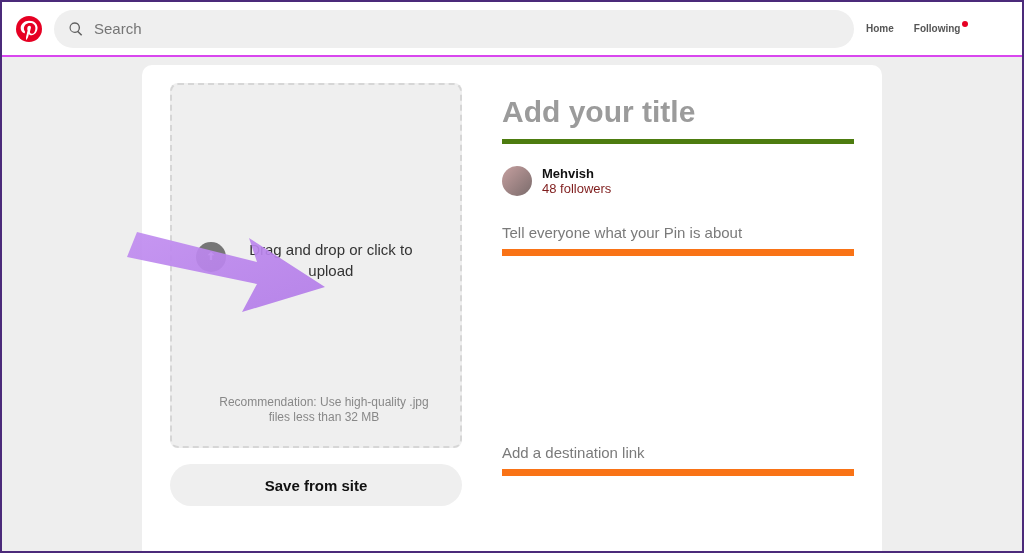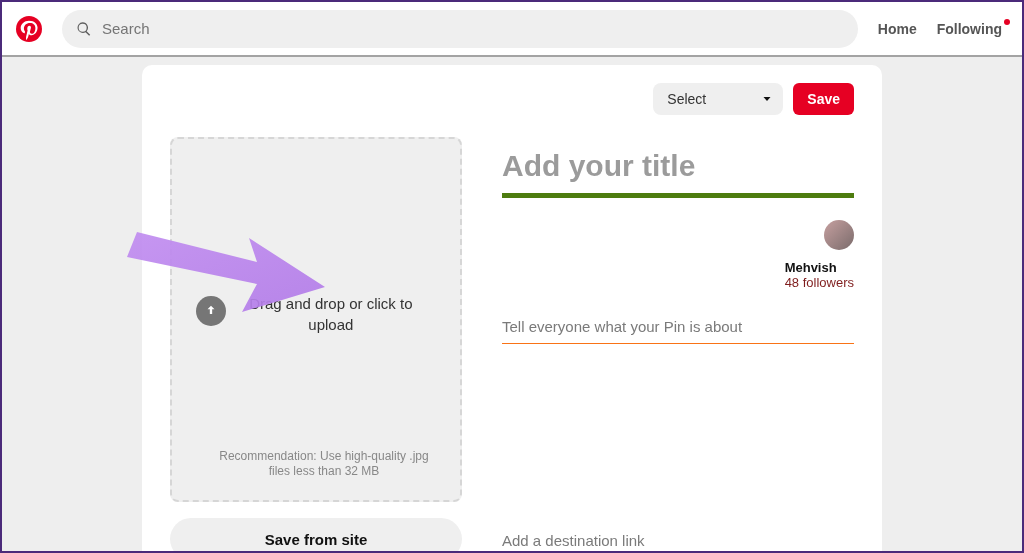--- a/index.html
+++ b/index.html
@@ -11,22 +11,22 @@
       overflow: hidden;
       position: relative;
     }
     
     .topbar {
       height: 55px;
       background: #fff;
       display: flex;
       align-items: center;
       padding: 0 20px 0 14px;
-      gap: 20px;
-      border-bottom: 2px solid #a3a3a3;
+      gap: 12px;
+      border-bottom: 2px solid #d946ef;
     }
     .logo {
       width: 26px; height: 26px;
       flex: none;
       display:flex;align-items:center;justify-content:center;
     }
     .searchbar {
       flex: 1;
       background: #efefef;
       border-radius: 22px;
@@ -38,21 +38,21 @@
       color: #5f5f5f;
       font-size: 15px;
       max-width: 800px;
     }
     .nav {
       display: flex;
       gap: 20px;
       align-items: flex-end;
       color: #555;
       font-weight: 600;
-      font-size: 14px;
+      font-size: 10px;
     }
     .nav-item { position: relative; cursor:pointer; }
     .dot { position:absolute; top:-2px; right:-8px; width:6px;height:6px;background:#e60023;border-radius:50%; }
 
     
     .stage {
       display:flex; justify-content:center;
       padding-top: 8px;
     }
     .card {
@@ -102,29 +102,29 @@
       font-weight:700; font-size:15px; color:#111; cursor:pointer;
     }
 
     .title-input {
       width:100%; border:none; border-bottom:5px solid #4d7c0f;
       font-size:30px; font-weight:700; color:#333; padding:6px 0 10px 0;
       outline:none;
     }
     .title-input::placeholder { color:#9b9b9b; }
     .user {
-      display:flex; align-items:flex-end; gap:10px; margin:22px 0 20px 0;flex-direction:column;
+      display:flex; align-items:flex-start; gap:10px; margin:22px 0 20px 0;
     }
     .avatar { width:30px; height:30px; border-radius:50%; background: linear-gradient(135deg,#c6a0a0,#7a6b6b); flex:none; }
     .user-info { font-size:13px; color:#111; }
     .user-name { font-weight:700; }
     .user-sub { color:#7f1d1d; font-size:13px; }
 
     .field {
-      width:100%; border:none; border-bottom:1px solid #f97316;
+      width:100%; border:none; border-bottom:7px solid #f97316;
       font-size:15px; color:#333; padding:8px 0 8px 0; outline:none;
     }
     .field::placeholder { color:#7a7a7a; }
     .gap { height: 180px; }
 
     
     .arrow {
       position:absolute; left:125px; top:200px; pointer-events:none;
     }
   </style>
@@ -148,29 +148,20 @@
     <div class="nav-item">Home</div>
     <div class="nav-item">
       <span>Following</span>
       <span class="dot"></span>
     </div>
   </div>
 </div>
 
 <div class="stage">
   <div class="card">
-    <div class="card-top">
-      <div class="select">
-        <span>Select</span>
-        <svg width="12" height="12" viewBox="0 0 24 24">
-            <path d="M5 8l7 8 7-8z" fill="#111"></path>
-          </svg>
-      </div>
-      <div class="save-btn">Save</div>
-    </div>
 
     <div class="cols">
       <div class="left-col">
         <div class="dropzone">
           <div class="up-circle">
             <svg width="14" height="14" viewBox="0 0 24 24">
                 <path fill="#fff" d="M12 3l6 6h-4v8h-4v-8H6z"></path>
               </svg>
           </div>
           <div class="drop-text">Drag and drop or click to upload</div>

